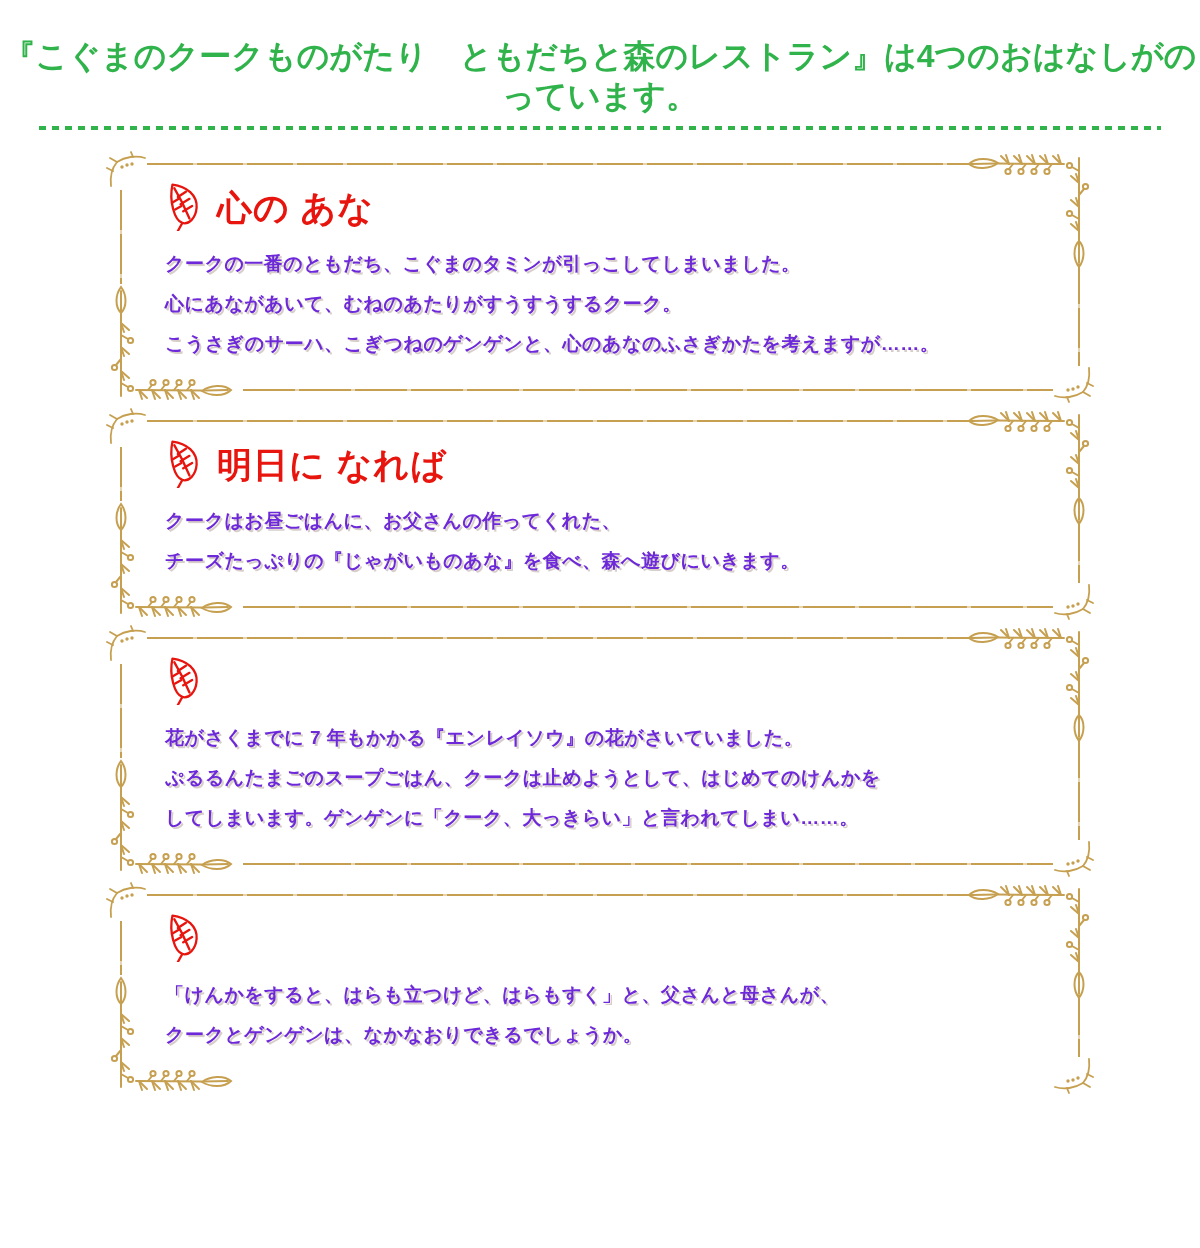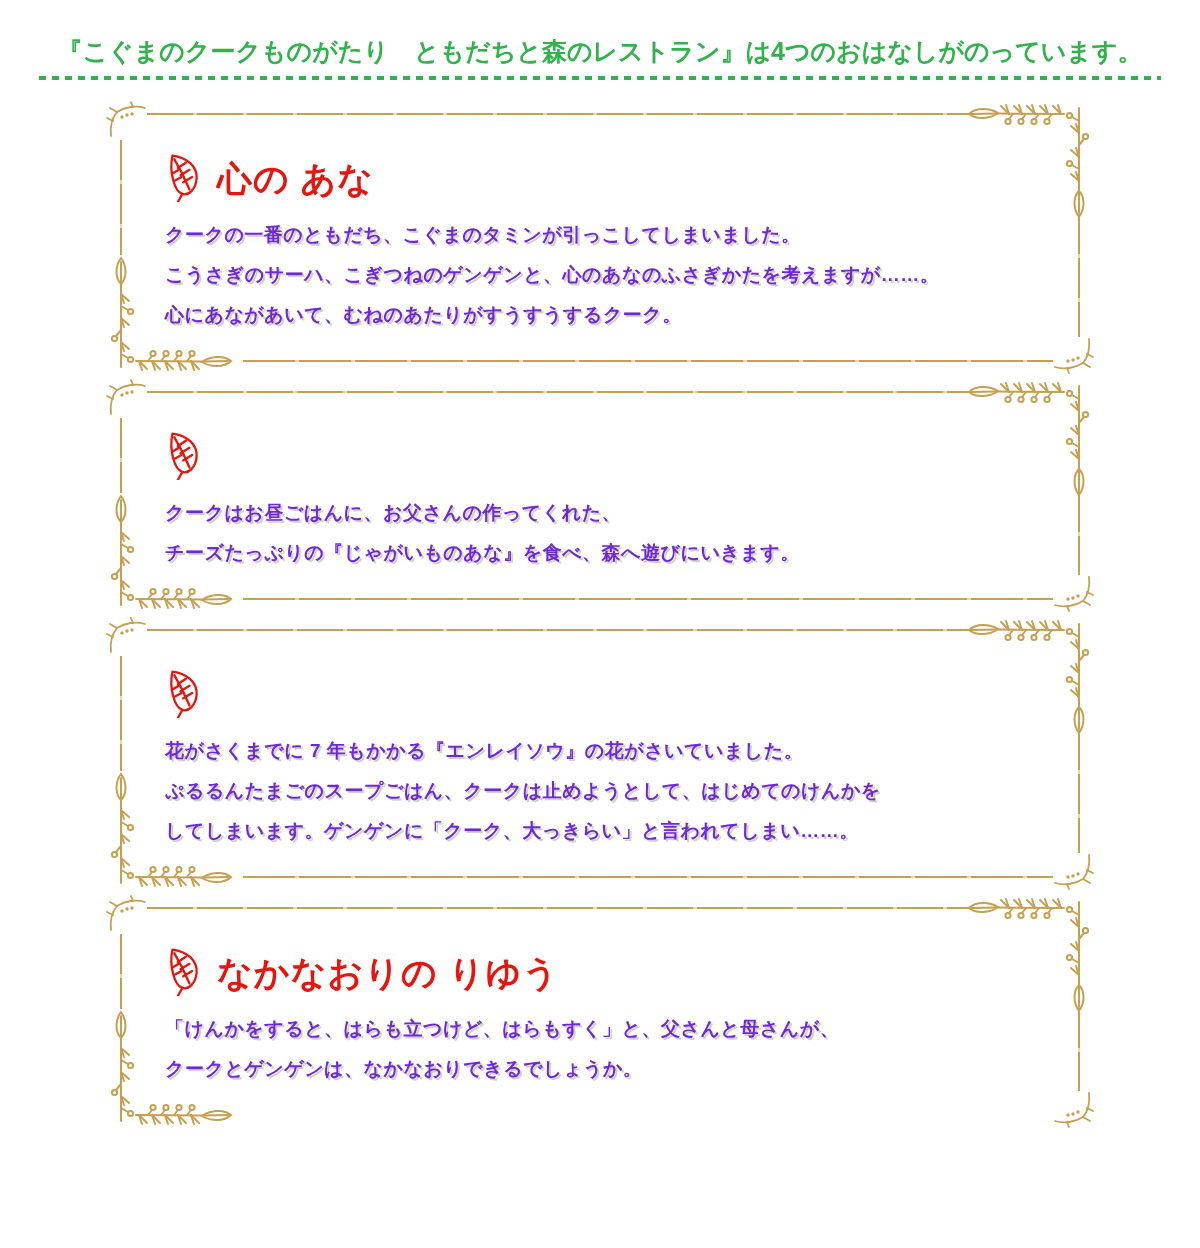--- a/index.html
+++ b/index.html
@@ -4,32 +4,32 @@
 <style>
   html,body{margin:0;padding:0;background:#ffffff;}
   body{
     width:1200px;height:1248px;overflow:hidden;position:relative;
     font-family:"Liberation Sans","DejaVu Sans",sans-serif;
     -webkit-font-smoothing:antialiased;
   }
   
   .page-header{padding-top:36px;text-align:center;}
   .page-header h1{
-    margin:0;font-size:25px;line-height:30px;font-weight:700;
+    margin:0;font-size:32px;line-height:40px;font-weight:700;
     color:#2fb34a;letter-spacing:0px;
   }
   .green-dashes{
     margin:10px auto 0 auto;width:1122px;height:4px;
     background:repeating-linear-gradient(90deg,#2fb34a 0 7px,transparent 7px 13px);
   }
   
   .cards{width:958px;margin:34px 0 0 121px;}
   .story-card{
     position:relative;
-    padding:41px 40px 26px 44px;
+    padding:20px 40px 26px 44px;
     margin-bottom:31px;
     box-sizing:border-box;
   }
   .story-title{
     display:flex;align-items:center;gap:12px;
     height:48px;margin:0 0 12px 0;
   }
   .story-title .leaf{width:40px;height:50px;flex:0 0 auto;}
   .story-title h2{
     margin:0;font-size:35px;line-height:46px;font-weight:700;
@@ -198,22 +198,22 @@
       <path d="M20,34 L30,28"></path>
       <path d="M15,20 L8,24"></path>
       <path d="M18,28 L11,32"></path>
     </g>
   </svg>
 </span>
       <h2>心の あな</h2>
     </div>
     <div class="story-body">
       <p>クークの一番のともだち、こぐまのタミンが引っこしてしまいました。</p>
+      <p>心にあながあいて、むねのあたりがすうすうするクーク。</p>
       <p>こうさぎのサーハ、こぎつねのゲンゲンと、心のあなのふさぎかたを考えますが……。</p>
-      <p>心にあながあいて、むねのあたりがすうすうするクーク。</p>
     </div>
   </section>
 
   <section class="story-card">
     <div class="frame">
   <span class="fl fl-top"></span>
   <span class="fl fl-right"></span>
   <span class="fl fl-bottom"></span>
   <span class="fl fl-left"></span>
 
@@ -337,20 +337,21 @@
       <path d="M19,47 L14,56"></path>
       <path d="M10,8 C16,18 22,30 27,42"></path>
       <path d="M14,18 L23,12"></path>
       <path d="M17,26 L27,20"></path>
       <path d="M20,34 L30,28"></path>
       <path d="M15,20 L8,24"></path>
       <path d="M18,28 L11,32"></path>
     </g>
   </svg>
 </span>
+      <h2>明日に なれば</h2>
     </div>
     <div class="story-body">
       <p>クークはお昼ごはんに、お父さんの作ってくれた、</p>
       <p>チーズたっぷりの『じゃがいものあな』を食べ、森へ遊びにいきます。</p>
     </div>
   </section>
 
   <section class="story-card">
     <div class="frame">
   <span class="fl fl-top"></span>
@@ -620,21 +621,20 @@
       <path d="M19,47 L14,56"></path>
       <path d="M10,8 C16,18 22,30 27,42"></path>
       <path d="M14,18 L23,12"></path>
       <path d="M17,26 L27,20"></path>
       <path d="M20,34 L30,28"></path>
       <path d="M15,20 L8,24"></path>
       <path d="M18,28 L11,32"></path>
     </g>
   </svg>
 </span>
-      <h2>なかなおりの りゆう</h2>
     </div>
     <div class="story-body">
       <p>「けんかをすると、はらも立つけど、はらもすく」と、父さんと母さんが、</p>
       <p>クークとゲンゲンは、なかなおりできるでしょうか。</p>
     </div>
   </section>
 
 </main>
 
 </body></html>

